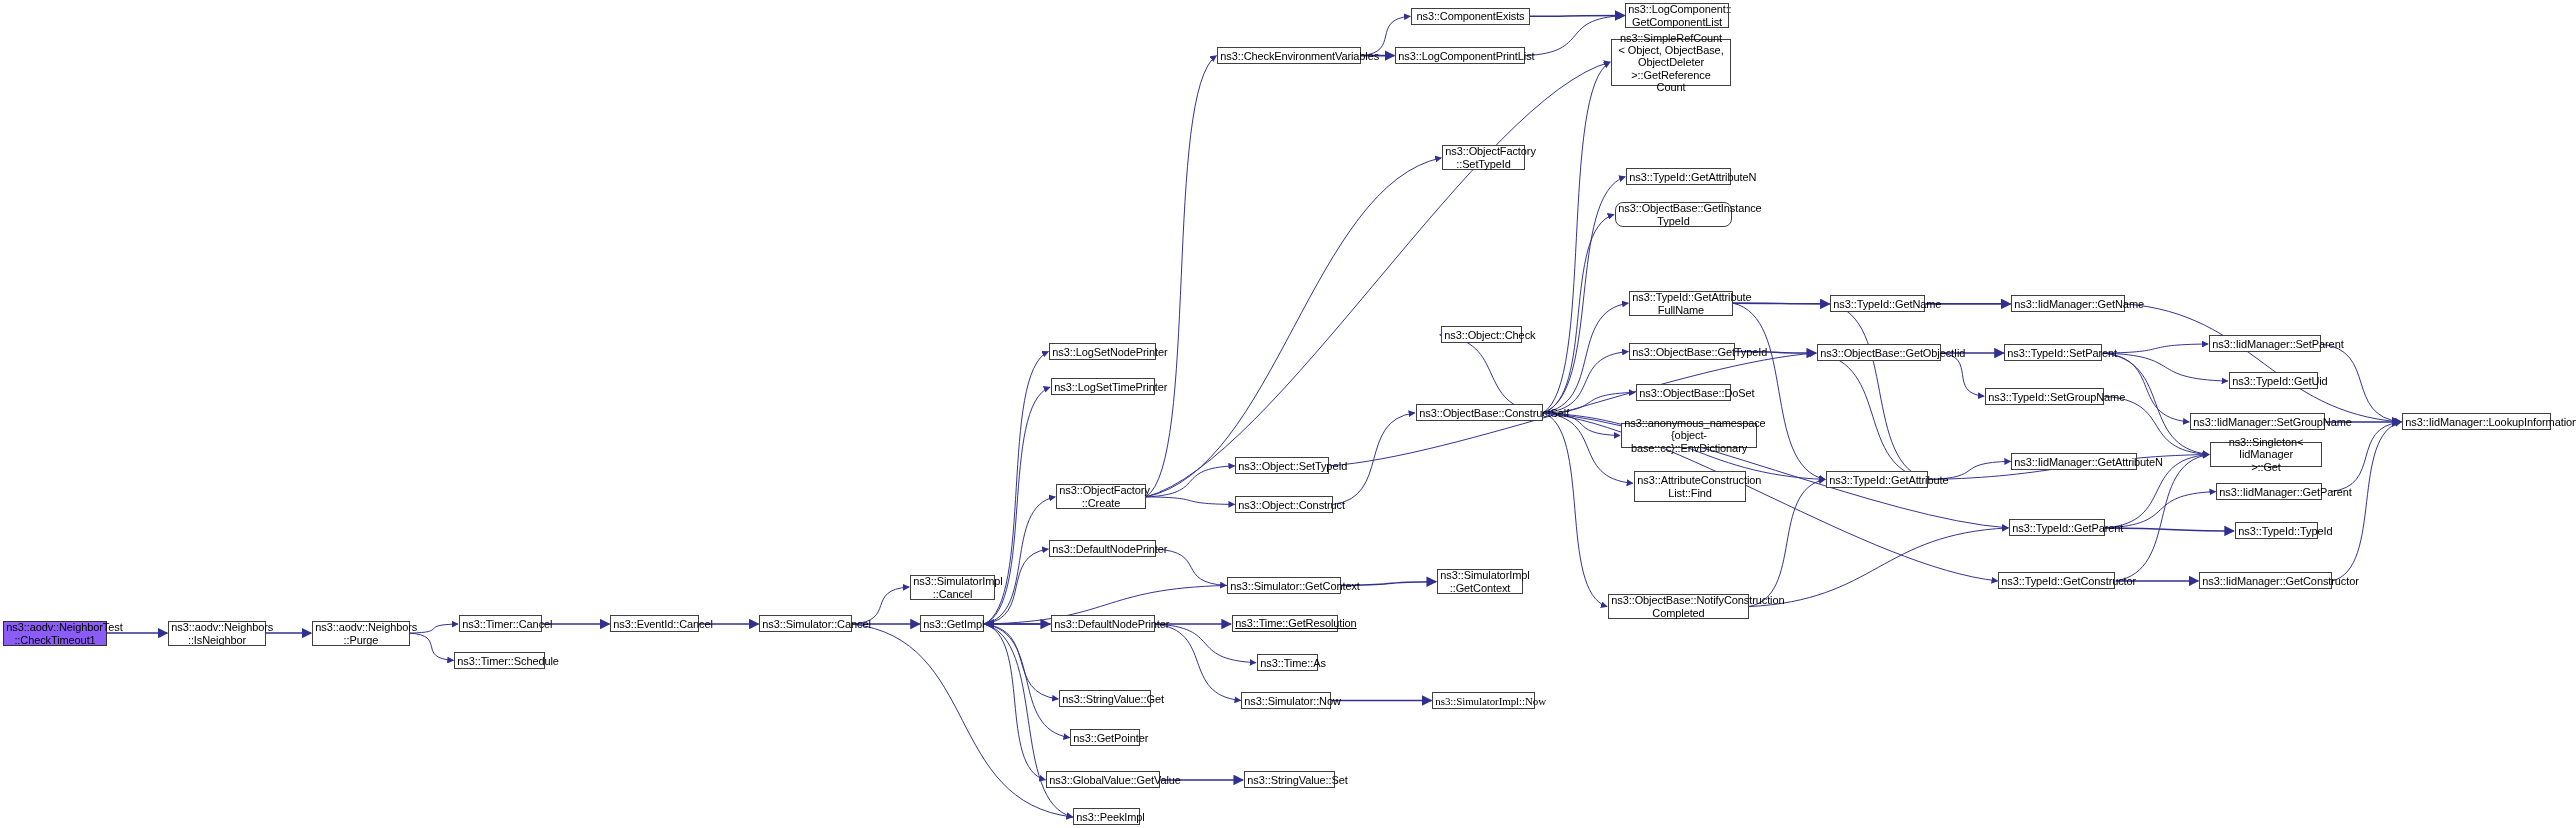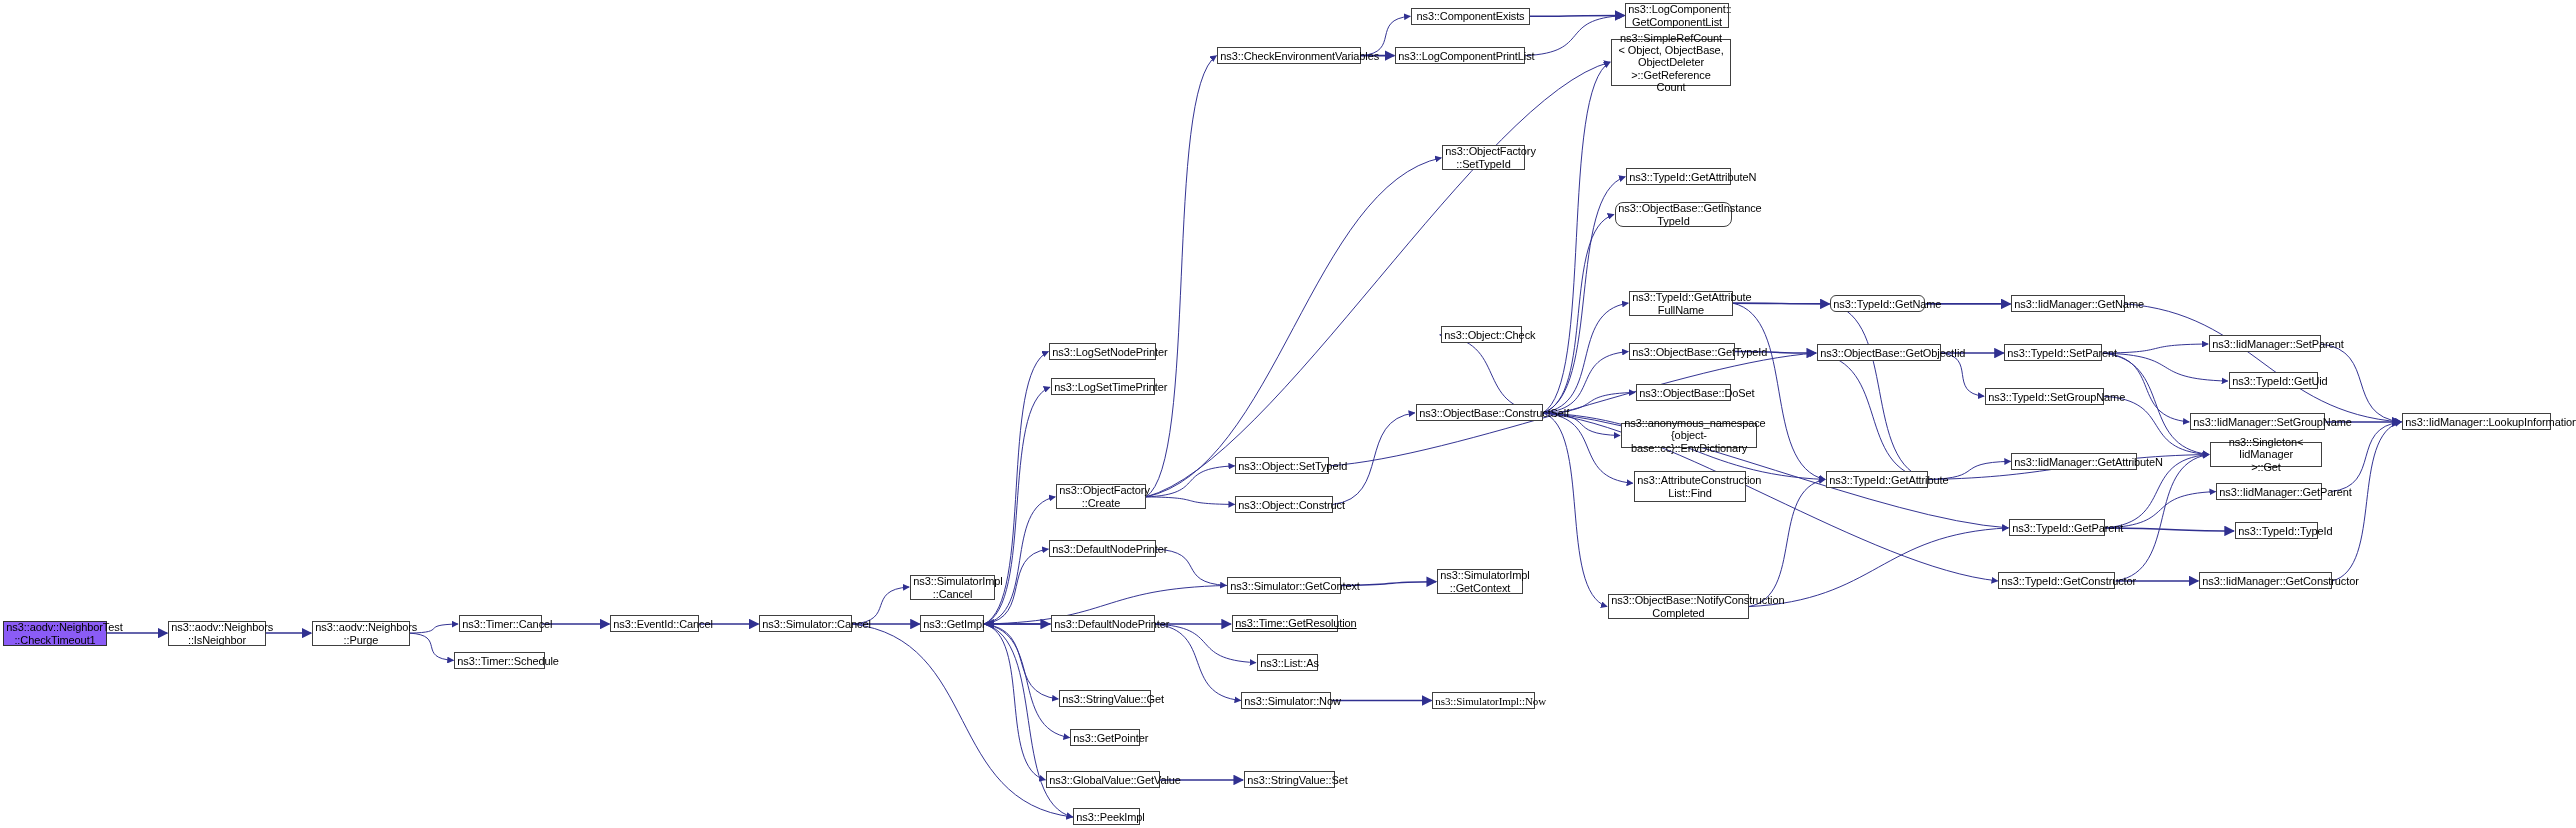--- a/index.html
+++ b/index.html
@@ -177,29 +177,29 @@
       <div class="node" style="left: 1636px; top: 384px; width: 95px; height: 17.4px;"><span class="lbl">ns3::ObjectBase::DoSet</span></div>
       <div class="node" style="left: 1416px; top: 404px; width: 127px; height: 17.4px;"><span class="lbl">ns3::ObjectBase::ConstructSelf</span></div>
       <div class="node" style="left: 1621px; top: 423px; width: 136px; height: 25px;"><span class="lbl">ns3::anonymous_namespace
 {object-base::cc}::EnvDictionary</span></div>
       <div class="node" style="left: 1634px; top: 471px; width: 112px; height: 31px;"><span class="lbl">ns3::AttributeConstruction
 List::Find</span></div>
       <div class="node" style="left: 1235px; top: 457px; width: 94px; height: 17.4px;"><span class="lbl">ns3::Object::SetTypeId</span></div>
       <div class="node" style="left: 1235px; top: 496px; width: 98px; height: 17.4px;"><span class="lbl">ns3::Object::Construct</span></div>
       <div class="node" style="left: 1227px; top: 577px; width: 114px; height: 17.4px;"><span class="lbl">ns3::Simulator::GetContext</span></div>
       <div class="node" style="left: 1232px; top: 615px; width: 106px; height: 17px; text-decoration: underline;"><span class="lbl">ns3::Time::GetResolution</span></div>
-      <div class="node" style="left: 1257px; top: 654px; width: 61px; height: 17.4px;"><span class="lbl">ns3::List::As</span></div>
+      <div class="node" style="left: 1257px; top: 654px; width: 61px; height: 17.4px;"><span class="lbl">ns3::Time::As</span></div>
       <div class="node" style="left: 1241px; top: 692px; width: 90px; height: 17.4px;"><span class="lbl">ns3::Simulator::Now</span></div>
       <div class="node" style="left: 1437px; top: 569px; width: 86px; height: 25px;"><span class="lbl">ns3::SimulatorImpl
 ::GetContext</span></div>
       <div class="node" style="left: 1432px; top: 692px; width: 103px; height: 17.4px; font-family: Liberation Serif, serif;"><span class="lbl">ns3::SimulatorImpl::Now</span></div>
       <div class="node" style="left: 1608px; top: 594px; width: 141px; height: 25px;"><span class="lbl">ns3::ObjectBase::NotifyConstruction
 Completed</span></div>
       <div class="node" style="left: 1244px; top: 771px; width: 91px; height: 17.4px;"><span class="lbl">ns3::StringValue::Set</span></div>
-      <div class="node" style="left: 1830px; top: 295px; width: 95px; height: 17.4px; border-radius: 6px;"><span class="lbl">ns3::TypeId::GetName</span></div>
+      <div class="node" style="left: 1830px; top: 295px; width: 95px; height: 17.4px;"><span class="lbl">ns3::TypeId::GetName</span></div>
       <div class="node" style="left: 2011px; top: 295px; width: 114px; height: 17.4px;"><span class="lbl">ns3::IidManager::GetName</span></div>
       <div class="node" style="left: 1817px; top: 344px; width: 124px; height: 17.4px;"><span class="lbl">ns3::ObjectBase::GetObjectIid</span></div>
       <div class="node" style="left: 2004px; top: 344px; width: 98px; height: 17.4px;"><span class="lbl">ns3::TypeId::SetParent</span></div>
       <div class="node" style="left: 2209px; top: 335px; width: 112px; height: 17.4px;"><span class="lbl">ns3::IidManager::SetParent</span></div>
       <div class="node" style="left: 2229px; top: 372px; width: 89px; height: 17.4px;"><span class="lbl">ns3::TypeId::GetUid</span></div>
       <div class="node" style="left: 1985px; top: 388px; width: 119px; height: 17.4px;"><span class="lbl">ns3::TypeId::SetGroupName</span></div>
       <div class="node" style="left: 2190px; top: 413px; width: 135px; height: 17.4px;"><span class="lbl">ns3::IidManager::SetGroupName</span></div>
       <div class="node" style="left: 2210px; top: 442px; width: 112px; height: 25px;"><span class="lbl">ns3::Singleton&lt; IidManager
 &gt;::Get</span></div>
       <div class="node" style="left: 2011px; top: 453px; width: 126px; height: 17.4px;"><span class="lbl">ns3::IidManager::GetAttributeN</span></div>

